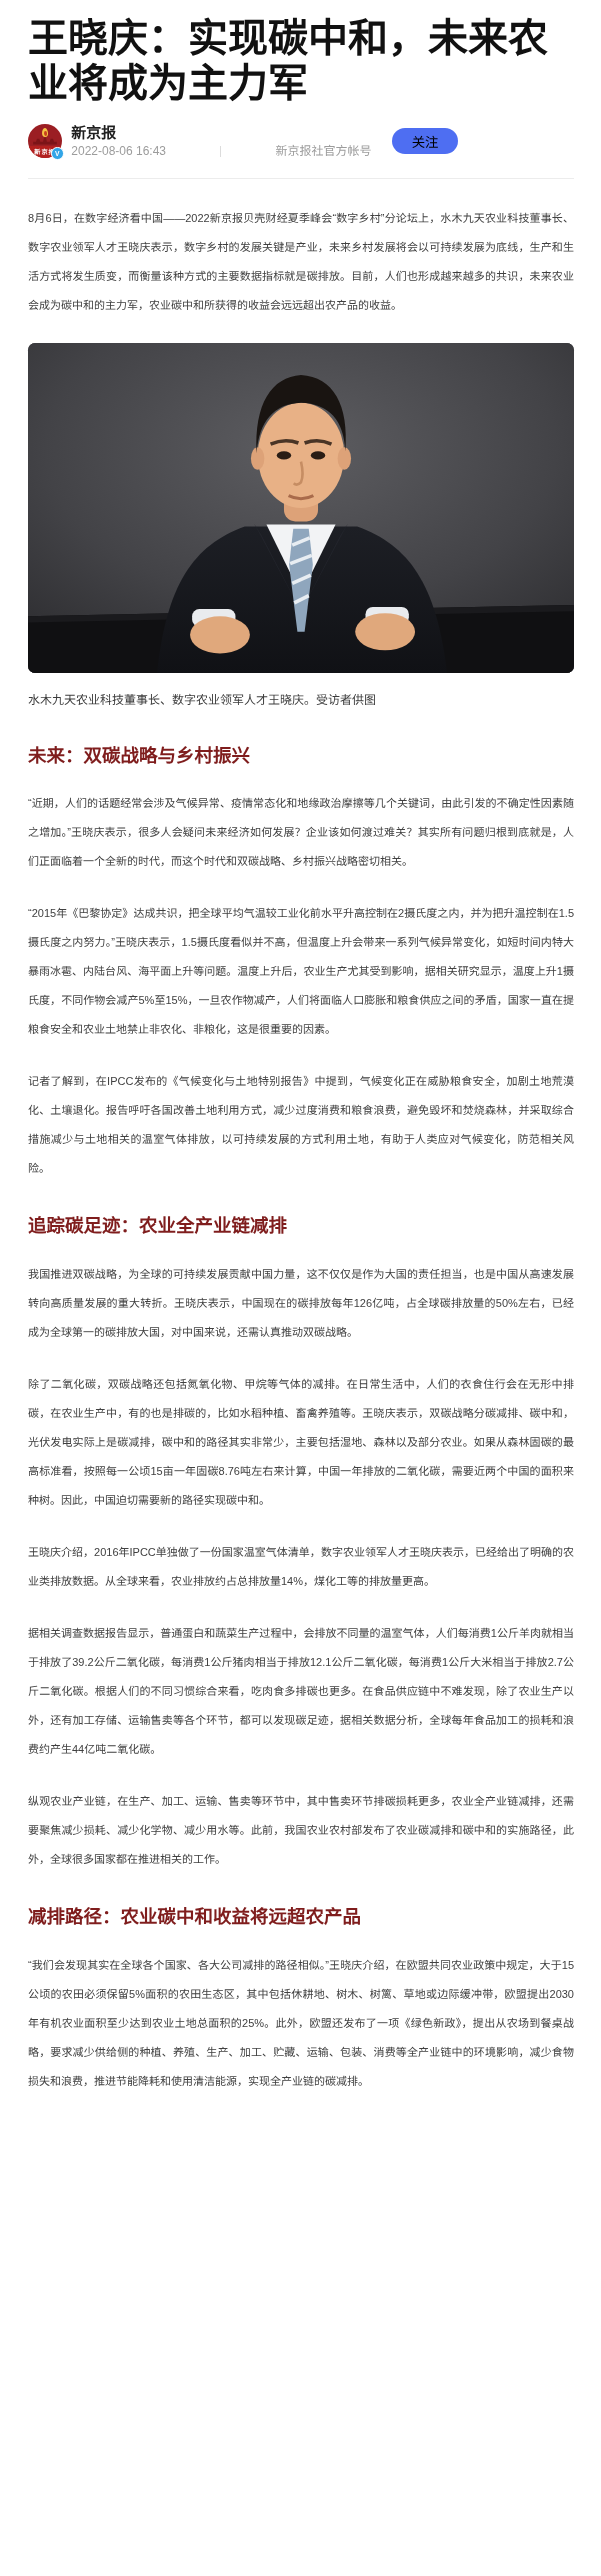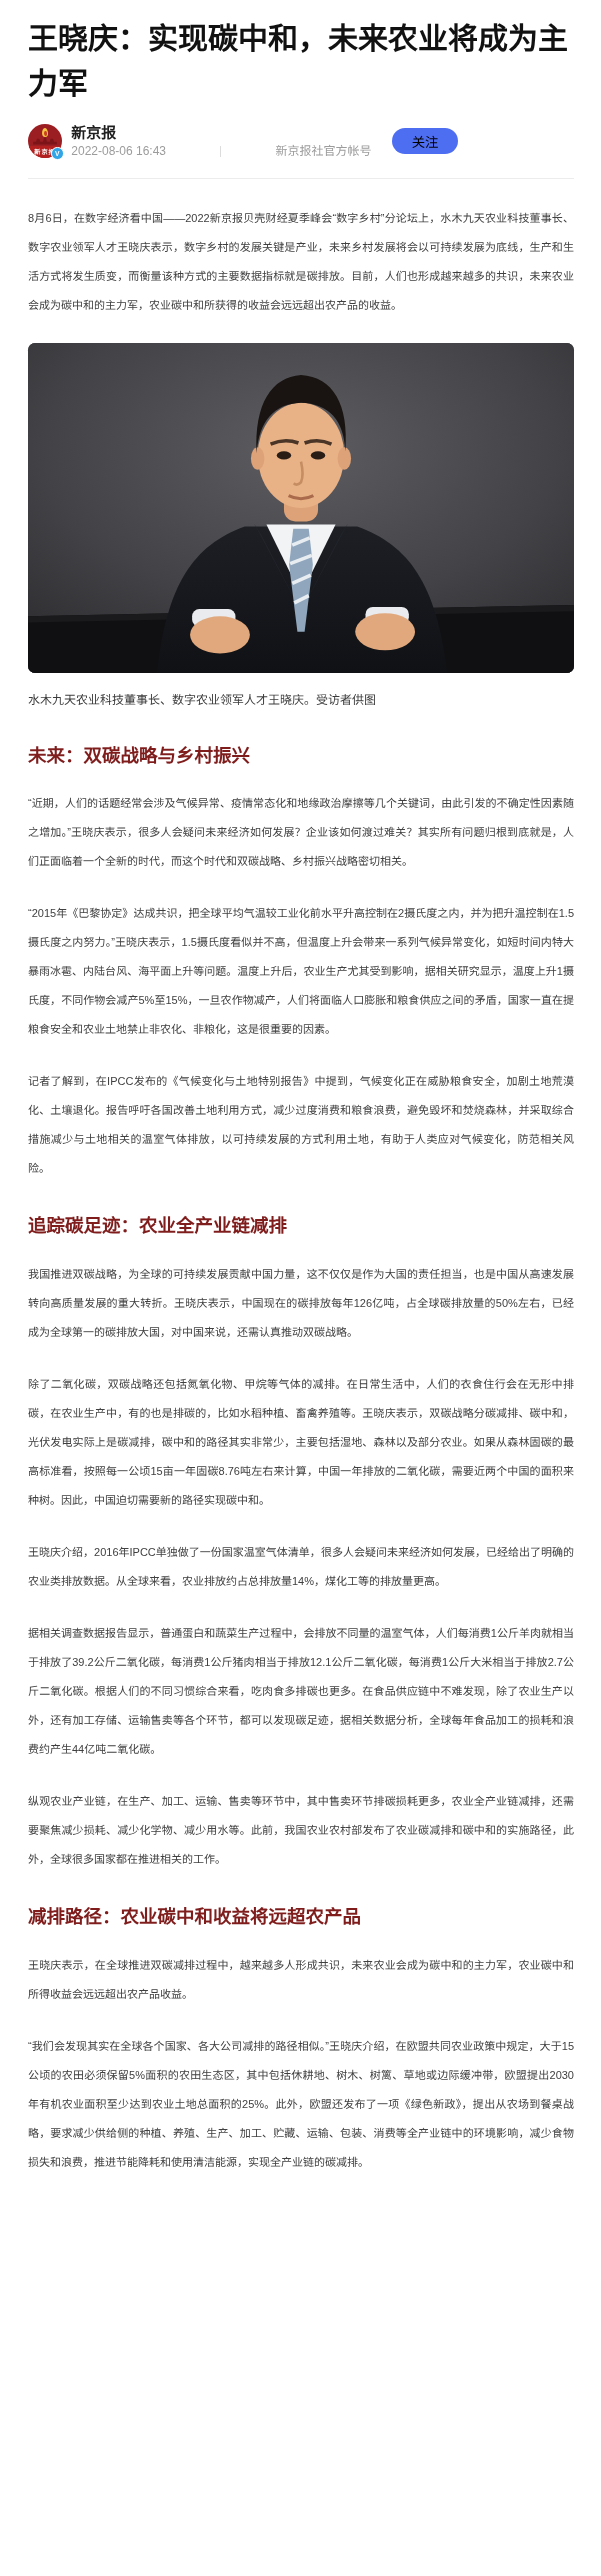--- a/index.html
+++ b/index.html
@@ -16,21 +16,21 @@
     width:602px;
     min-height:3233px;
     font-family:"Liberation Sans","DejaVu Sans",sans-serif;
     color:var(--text-body);
   }
   .page{
     width:602px;
     padding:15.5px 28px 20.6px 28px;
   }
   .article-title{
-    font-size:30px;
+    font-size:40px;
     line-height:45px;
     font-weight:700;
     color:#111111;
     letter-spacing:0;
     margin-bottom:17.5px;
   }
   
   .author-row{
     display:flex;
     align-items:center;
@@ -221,22 +221,21 @@
   </svg>
 </div>
       <div class="caption">水木九天农业科技董事长、数字农业领军人才王晓庆。受访者供图</div>
       <h2 class="section-heading">未来：双碳战略与乡村振兴</h2>
       <p class="para">“近期，人们的话题经常会涉及气候异常、疫情常态化和地缘政治摩擦等几个关键词，由此引发的不确定性因素随之增加。”王晓庆表示，很多人会疑问未来经济如何发展？企业该如何渡过难关？其实所有问题归根到底就是，人们正面临着一个全新的时代，而这个时代和双碳战略、乡村振兴战略密切相关。</p>
       <p class="para">“2015年《巴黎协定》达成共识，把全球平均气温较工业化前水平升高控制在2摄氏度之内，并为把升温控制在1.5摄氏度之内努力。”王晓庆表示，1.5摄氏度看似并不高，但温度上升会带来一系列气候异常变化，如短时间内特大暴雨冰雹、内陆台风、海平面上升等问题。温度上升后，农业生产尤其受到影响，据相关研究显示，温度上升1摄氏度，不同作物会减产5%至15%，一旦农作物减产，人们将面临人口膨胀和粮食供应之间的矛盾，国家一直在提粮食安全和农业土地禁止非农化、非粮化，这是很重要的因素。</p>
       <p class="para">记者了解到，在IPCC发布的《气候变化与土地特别报告》中提到，气候变化正在威胁粮食安全，加剧土地荒漠化、土壤退化。报告呼吁各国改善土地利用方式，减少过度消费和粮食浪费，避免毁坏和焚烧森林，并采取综合措施减少与土地相关的温室气体排放，以可持续发展的方式利用土地，有助于人类应对气候变化，防范相关风险。</p>
       <h2 class="section-heading">追踪碳足迹：农业全产业链减排</h2>
       <p class="para">我国推进双碳战略，为全球的可持续发展贡献中国力量，这不仅仅是作为大国的责任担当，也是中国从高速发展转向高质量发展的重大转折。王晓庆表示，中国现在的碳排放每年126亿吨，占全球碳排放量的50%左右，已经成为全球第一的碳排放大国，对中国来说，还需认真推动双碳战略。</p>
       <p class="para">除了二氧化碳，双碳战略还包括氮氧化物、甲烷等气体的减排。在日常生活中，人们的衣食住行会在无形中排碳，在农业生产中，有的也是排碳的，比如水稻种植、畜禽养殖等。王晓庆表示，双碳战略分碳减排、碳中和，光伏发电实际上是碳减排，碳中和的路径其实非常少，主要包括湿地、森林以及部分农业。如果从森林固碳的最高标准看，按照每一公顷15亩一年固碳8.76吨左右来计算，中国一年排放的二氧化碳，需要近两个中国的面积来种树。因此，中国迫切需要新的路径实现碳中和。</p>
-      <p class="para">王晓庆介绍，2016年IPCC单独做了一份国家温室气体清单，很多人会疑问未来经济如何发展，已经给出了明确的农业类排放数据。从全球来看，农业排放约占总排放量14%，煤化工等的排放量更高。</p>
+      <p class="para">王晓庆介绍，2016年IPCC单独做了一份国家温室气体清单，数字农业领军人才王晓庆表示，已经给出了明确的农业类排放数据。从全球来看，农业排放约占总排放量14%，煤化工等的排放量更高。</p>
       <p class="para">据相关调查数据报告显示，普通蛋白和蔬菜生产过程中，会排放不同量的温室气体，人们每消费1公斤羊肉就相当于排放了39.2公斤二氧化碳，每消费1公斤猪肉相当于排放12.1公斤二氧化碳，每消费1公斤大米相当于排放2.7公斤二氧化碳。根据人们的不同习惯综合来看，吃肉食多排碳也更多。在食品供应链中不难发现，除了农业生产以外，还有加工存储、运输售卖等各个环节，都可以发现碳足迹，据相关数据分析，全球每年食品加工的损耗和浪费约产生44亿吨二氧化碳。</p>
       <p class="para">纵观农业产业链，在生产、加工、运输、售卖等环节中，其中售卖环节排碳损耗更多，农业全产业链减排，还需要聚焦减少损耗、减少化学物、减少用水等。此前，我国农业农村部发布了农业碳减排和碳中和的实施路径，此外，全球很多国家都在推进相关的工作。</p>
       <h2 class="section-heading">减排路径：农业碳中和收益将远超农产品</h2>
-      <p class="para">王晓庆表示，在全球推进双碳减排过程中，越来越多人形成共识，未来农业会成为碳中和的主力军，农业碳中和所得收益会远远超出农产品收益。</p>
       <p class="para">“我们会发现其实在全球各个国家、各大公司减排的路径相似。”王晓庆介绍，在欧盟共同农业政策中规定，大于15公顷的农田必须保留5%面积的农田生态区，其中包括休耕地、树木、树篱、草地或边际缓冲带，欧盟提出2030年有机农业面积至少达到农业土地总面积的25%。此外，欧盟还发布了一项《绿色新政》，提出从农场到餐桌战略，要求减少供给侧的种植、养殖、生产、加工、贮藏、运输、包装、消费等全产业链中的环境影响，减少食物损失和浪费，推进节能降耗和使用清洁能源，实现全产业链的碳减排。</p>
     </div>
 
 </div>
 
 
 </body></html>

